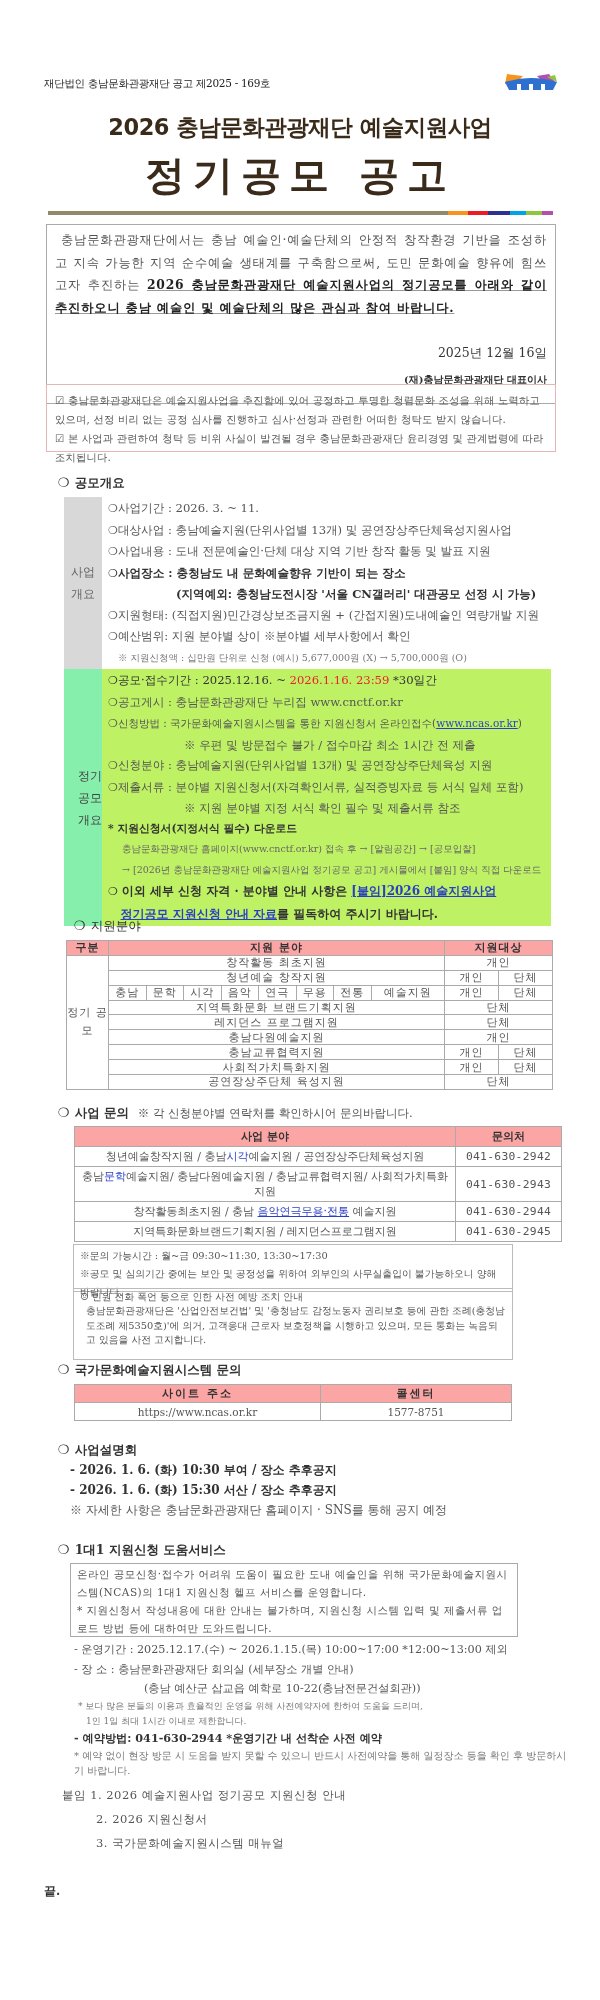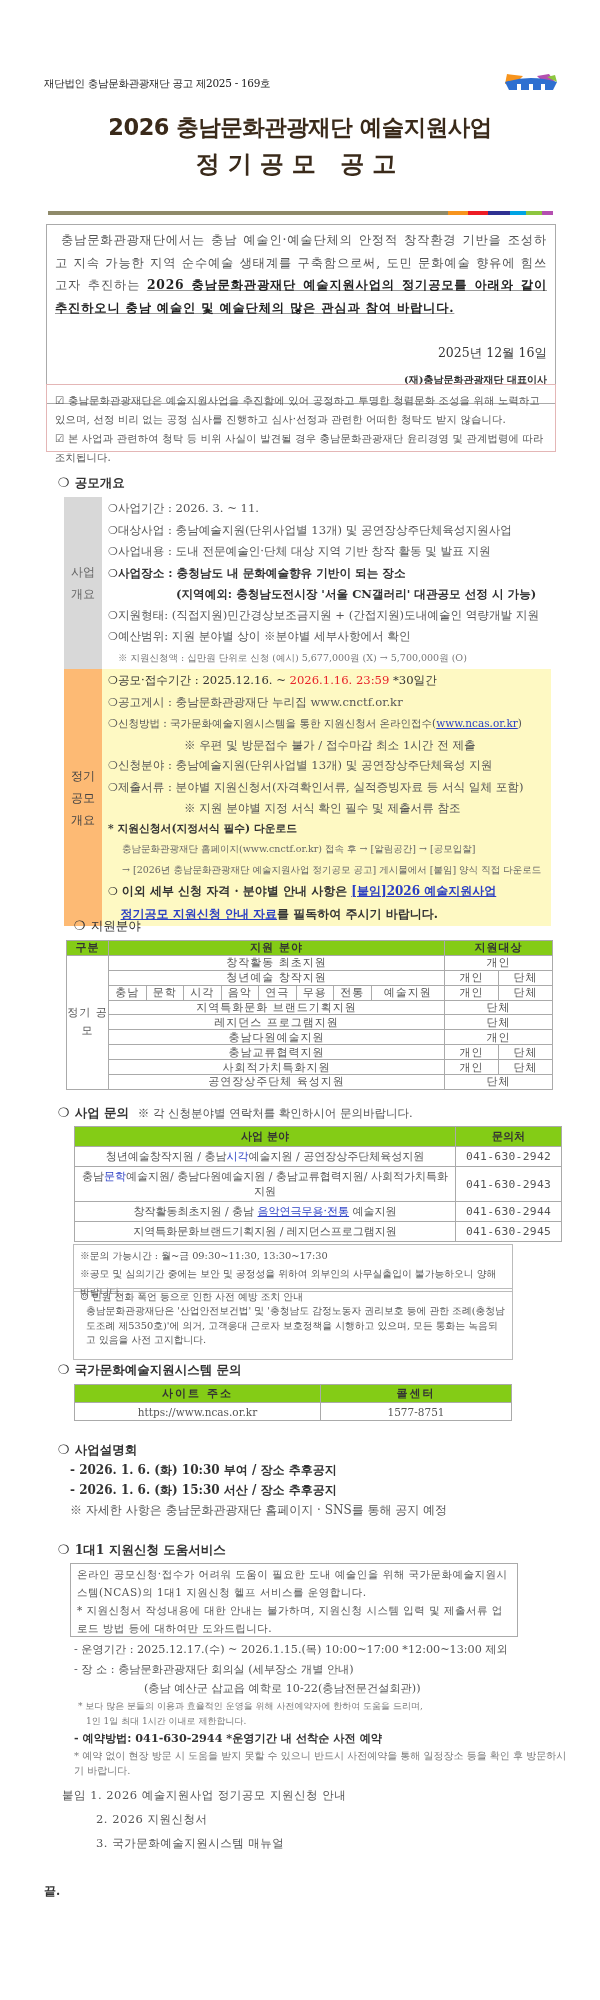--- a/index.html
+++ b/index.html
@@ -1,49 +1,49 @@
 <!DOCTYPE html>
 <html><head>
 <meta charset="utf-8">
 <style>
   * { box-sizing: border-box; margin: 0; padding: 0; }
   body { width: 600px; height: 2000px; background: #fff; font-family: "DejaVu Serif", serif; color: #333; font-size: 11px; position: relative; overflow: hidden; }
   .abs { position: absolute; }
   .notice-no { left: 44px; top: 77px; font-size: 10.5px; color: #222; letter-spacing: -0.3px; }
   .logo { left: 503px; top: 70px; width: 56px; height: 22px; }
   .title1 { left: 0; width: 600px; top: 112px; text-align: center; font-family: "DejaVu Sans", sans-serif; font-weight: bold; font-size: 22.5px; color: #3a2a1a; letter-spacing: -0.5px; }
-  .title2 { left: 0; width: 600px; top: 148px; text-align: center; font-family: "DejaVu Sans", sans-serif; font-weight: bold; font-size: 24px; color: #3a2a1a; letter-spacing: 8px; }
+  .title2 { left: 0; width: 600px; top: 148px; text-align: center; font-family: "DejaVu Sans", sans-serif; font-weight: bold; font-size: 40px; color: #3a2a1a; letter-spacing: 8px; }
   .rule { left: 48px; top: 211px; width: 505px; height: 4px; }
   .intro-box { left: 46px; top: 224px; width: 510px; height: 180px; border: 1px solid #aaa; padding: 4px 8px; }
   .intro-text { font-size: 12.3px; line-height: 22.5px; color: #555; text-align: justify; letter-spacing: 0.8px; }
   .intro-text .emph { color: #222; font-weight: bold; text-decoration: underline; text-decoration-color: #999; }
   .date { position: absolute; right: 8px; top: 120px; font-size: 12.5px; color: #333; }
   .issuer { position: absolute; right: 8px; top: 148px; font-size: 10px; color: #333; font-weight: bold; }
   .integrity-box { left: 46px; top: 384px; width: 510px; height: 68px; border: 1px solid #e4b6b6; padding: 6px 8px; font-size: 10.3px; line-height: 19px; color: #555; letter-spacing: 0.2px; }
   .sec-head { font-size: 12.5px; color: #333; font-weight: bold; }
   .sec-head .bul { font-family: "DejaVu Sans", sans-serif; font-size: 13px; margin-right: 5px; }
   .sec-head.light { font-weight: normal; margin-left: 16px; }
   .ov-table { left: 64px; top: 497px; width: 487px; border-collapse: collapse; }
   .ov-side { width: 38px; background: #d8d8d8; color: #666; font-size: 12px; text-align: center; line-height: 22px; }
-  .ov-side.y { background: #fdba74; color: #444; }
+  .ov-side.y { background: #86efac; color: #444; text-align: right; }
   .ov-body { padding: 1px 0 1px 6px; font-size: 11.6px; line-height: 20.5px; color: #555; }
-  .ov-body.y { background: #fef9c3; }
+  .ov-body.y { background: #bef264; }
   .ov-line { white-space: nowrap; }
   .ov-line .red { color: #e8232a; }
   .ov-line .link { color: #2b3fc4; text-decoration: underline; }
   .ov-line.small { font-size: 9.5px; color: #777; padding-left: 10px; }
   .ov-line.indent { padding-left: 76px; }
   .ov-line.indent2 { padding-left: 68px; }
   .ov-line.dl { font-size: 9.5px; color: #666; padding-left: 14px; }
   .ov-final { font-weight: bold; color: #333; font-size: 12px; line-height: 22px; }
   .ov-final .blu { color: #2b3fc4; text-decoration: underline; }
   .bul-o { font-family: "DejaVu Sans", sans-serif; font-size: 11px; }
   table.grid { position: absolute; border-collapse: collapse; font-size: 11px; color: #555; }
   table.grid td, table.grid th { border: 1px solid #aaa; text-align: center; font-weight: normal; }
-  table.grid th { background: #84cc16; color: #333; font-weight: bold; }
+  table.grid th { background: #fca5a5; color: #333; font-weight: bold; }
   .fields { left: 66px; top: 940px; width: 487px; }
   .fields td, .fields th { height: 14.9px; line-height: 13px; letter-spacing: 1px; }
   .inq { left: 74px; top: 1126px; width: 488px; }
   .inq td, .inq th { padding: 2px 4px; line-height: 15px; }
   .inq th { background: #eee; color: #555; font-weight: normal; }
   .inq .phone { font-family: "DejaVu Sans Mono", monospace; font-size: 11.3px; color: #555; width: 106px; letter-spacing: 0.3px; }
   .inq .blu { color: #2b3fc4; }
   .hours-box { left: 73px; top: 1244px; width: 440px; height: 48px; border: 1px solid #bbb; padding: 2px 6px; font-size: 9.8px; line-height: 18px; color: #555; }
   .civil-box { left: 73px; top: 1288px; width: 440px; height: 72px; border: 1px solid #bbb; padding: 1px 6px; font-size: 9.8px; line-height: 14.3px; color: #555; }
   .civil-box .ul { text-decoration: underline; color: #333; }

